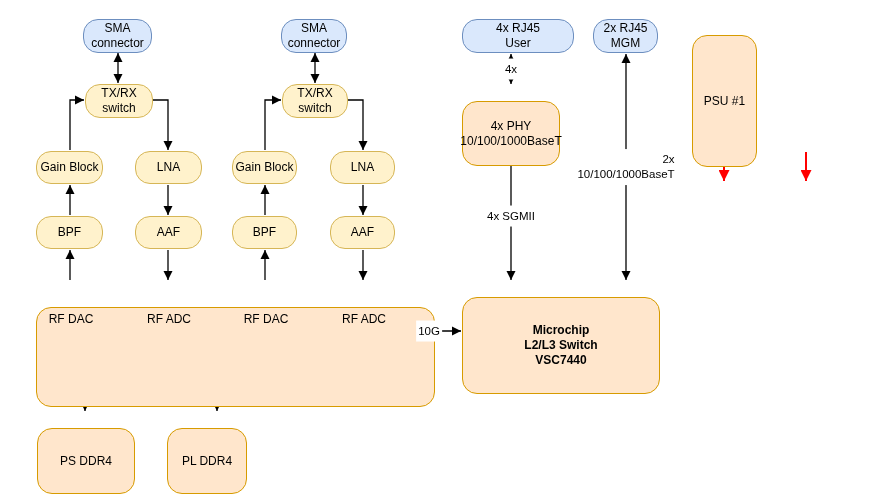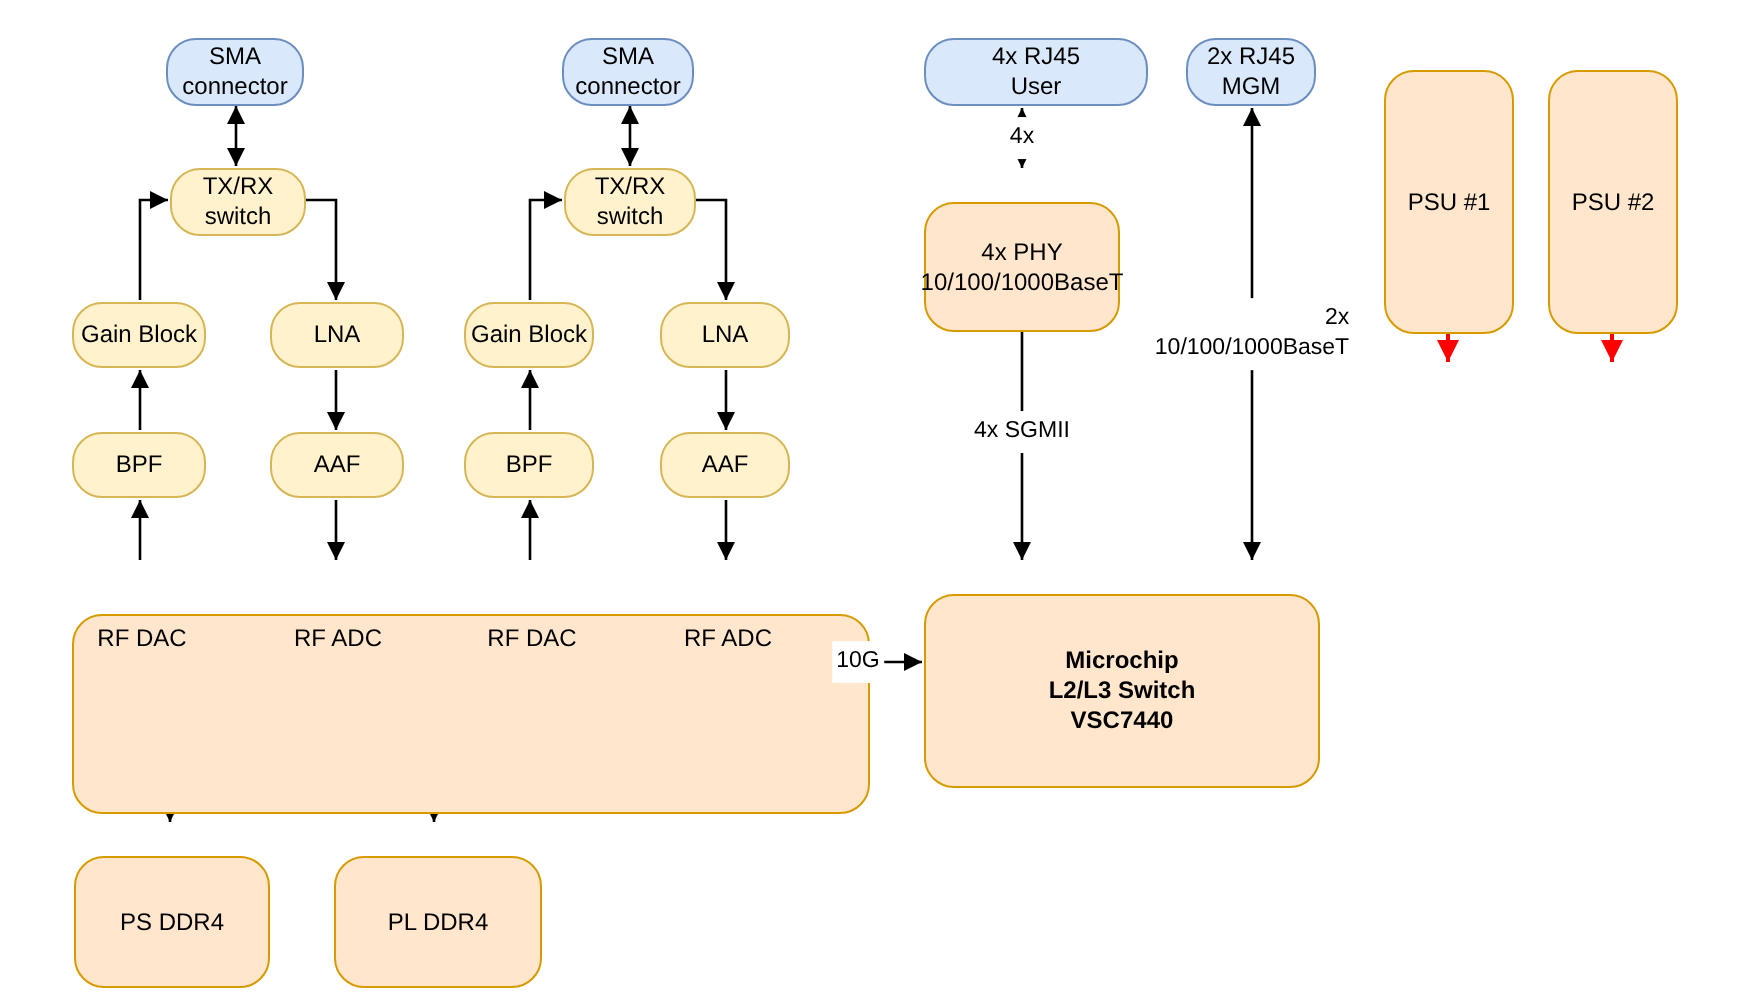--- a/index.html
+++ b/index.html
@@ -93,34 +93,33 @@
   <div class="block yellow" style="left:330px;top:216px;width:65px;height:33px;">AAF</div>
 
   <div class="block orange" style="left:36px;top:291px;width:399px;height:100px;justify-content:flex-end;">
     <span class="port" style="left:34px;">RF DAC</span>
     <span class="port" style="left:132px;">RF ADC</span>
     <span class="port" style="left:229px;">RF DAC</span>
     <span class="port" style="left:327px;">RF ADC</span>
   </div>
 
   <div class="block orange" style="left:37px;top:412px;width:98px;height:66px;">PS DDR4</div>
-  <div class="block orange" style="left:167px;top:412px;width:104px;height:66px;">PL DDR4</div>
+  <div class="block orange" style="left:167px;top:412px;width:80px;height:66px;">PL DDR4</div>
 
   <div class="block blue" style="left:462px;top:19px;width:112px;height:34px;">4x RJ45
 User</div>
   <div class="block blue" style="left:593px;top:19px;width:65px;height:34px;">2x RJ45
 MGM</div>
   <div class="block orange" style="left:462px;top:85px;width:98px;height:65px;">4x PHY
 10/100/1000BaseT</div>
   <div class="block orange bold" style="left:462px;top:281px;width:198px;height:97px;">Microchip
 L2/L3 Switch
 VSC7440</div>
 
   <div class="block orange" style="left:692px;top:19px;width:65px;height:132px;">PSU #1</div>
-  <div class="block orange" style="left:774px;top:19px;width:65px;height:132px;">PSU #2</div>
 
   <div class="edge-label" style="left:511px;top:69px;">4x</div>
   <div class="edge-label" style="left:511px;top:216px;">4x SGMII</div>
   <div class="edge-label" style="left:626px;top:167px;">2x
 10/100/1000BaseT</div>
   <div class="edge-label" style="left:429px;top:331px;">10G</div>
 
 </div>
 
 </body></html>

